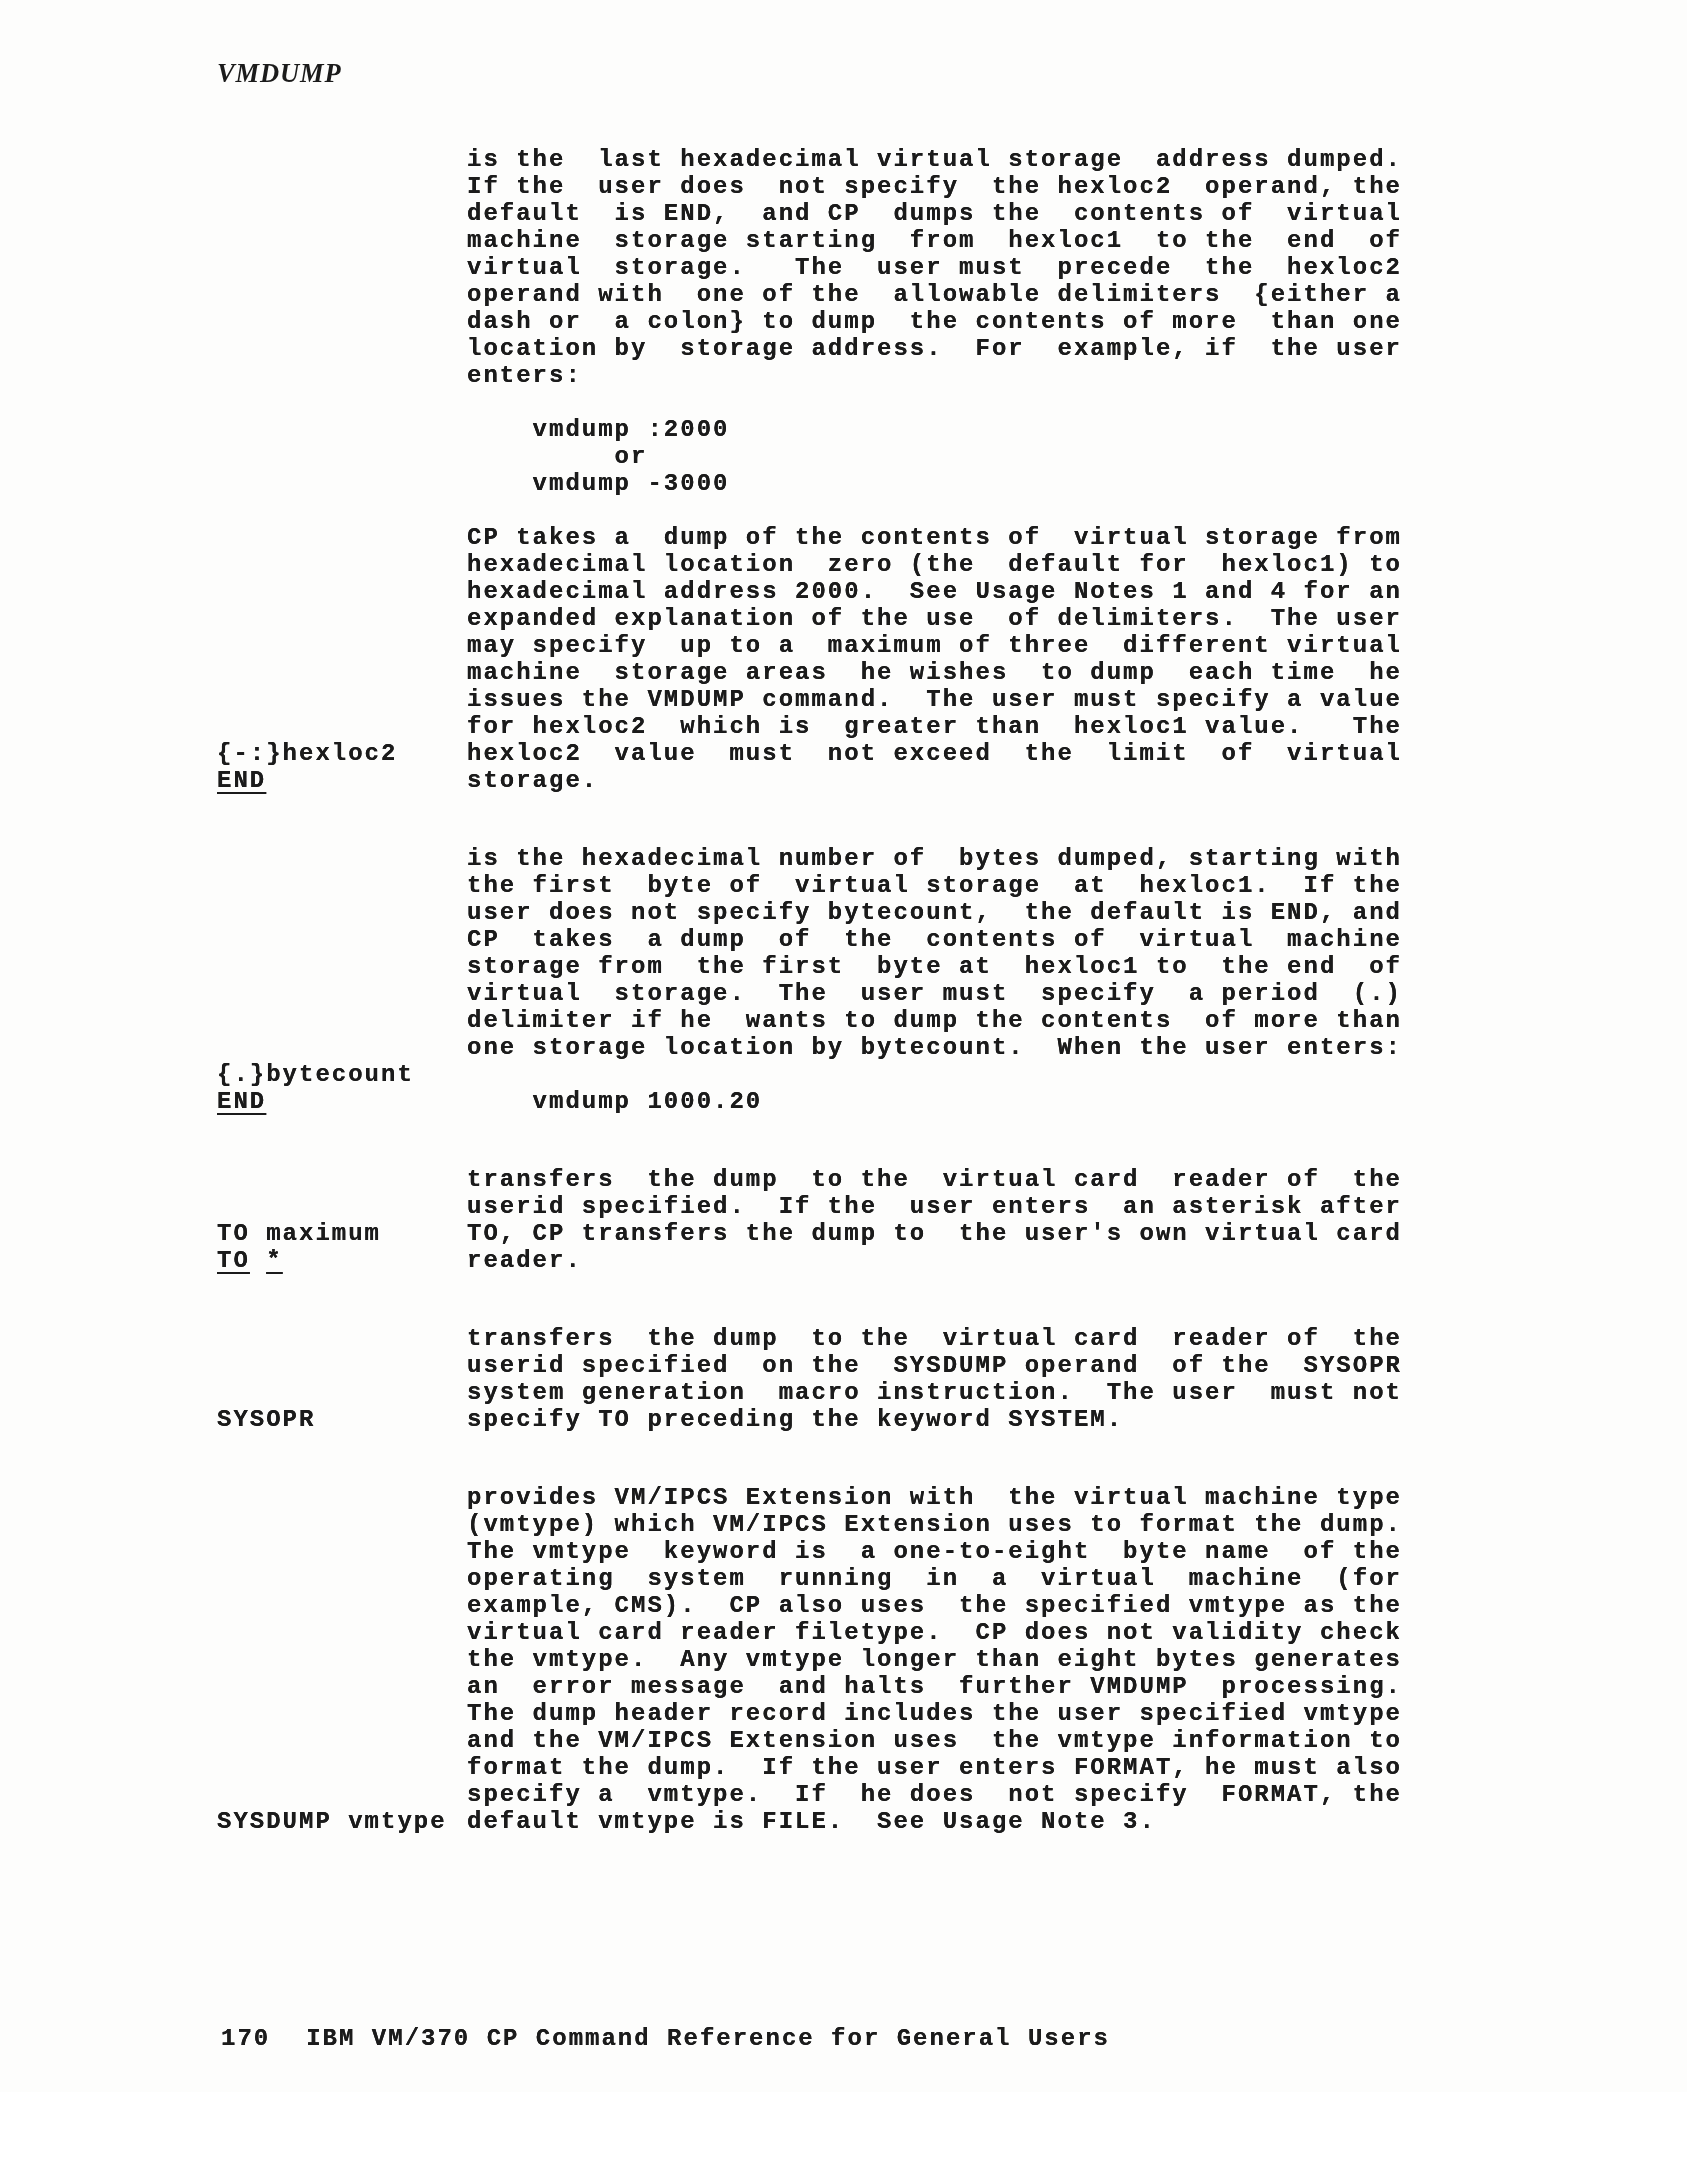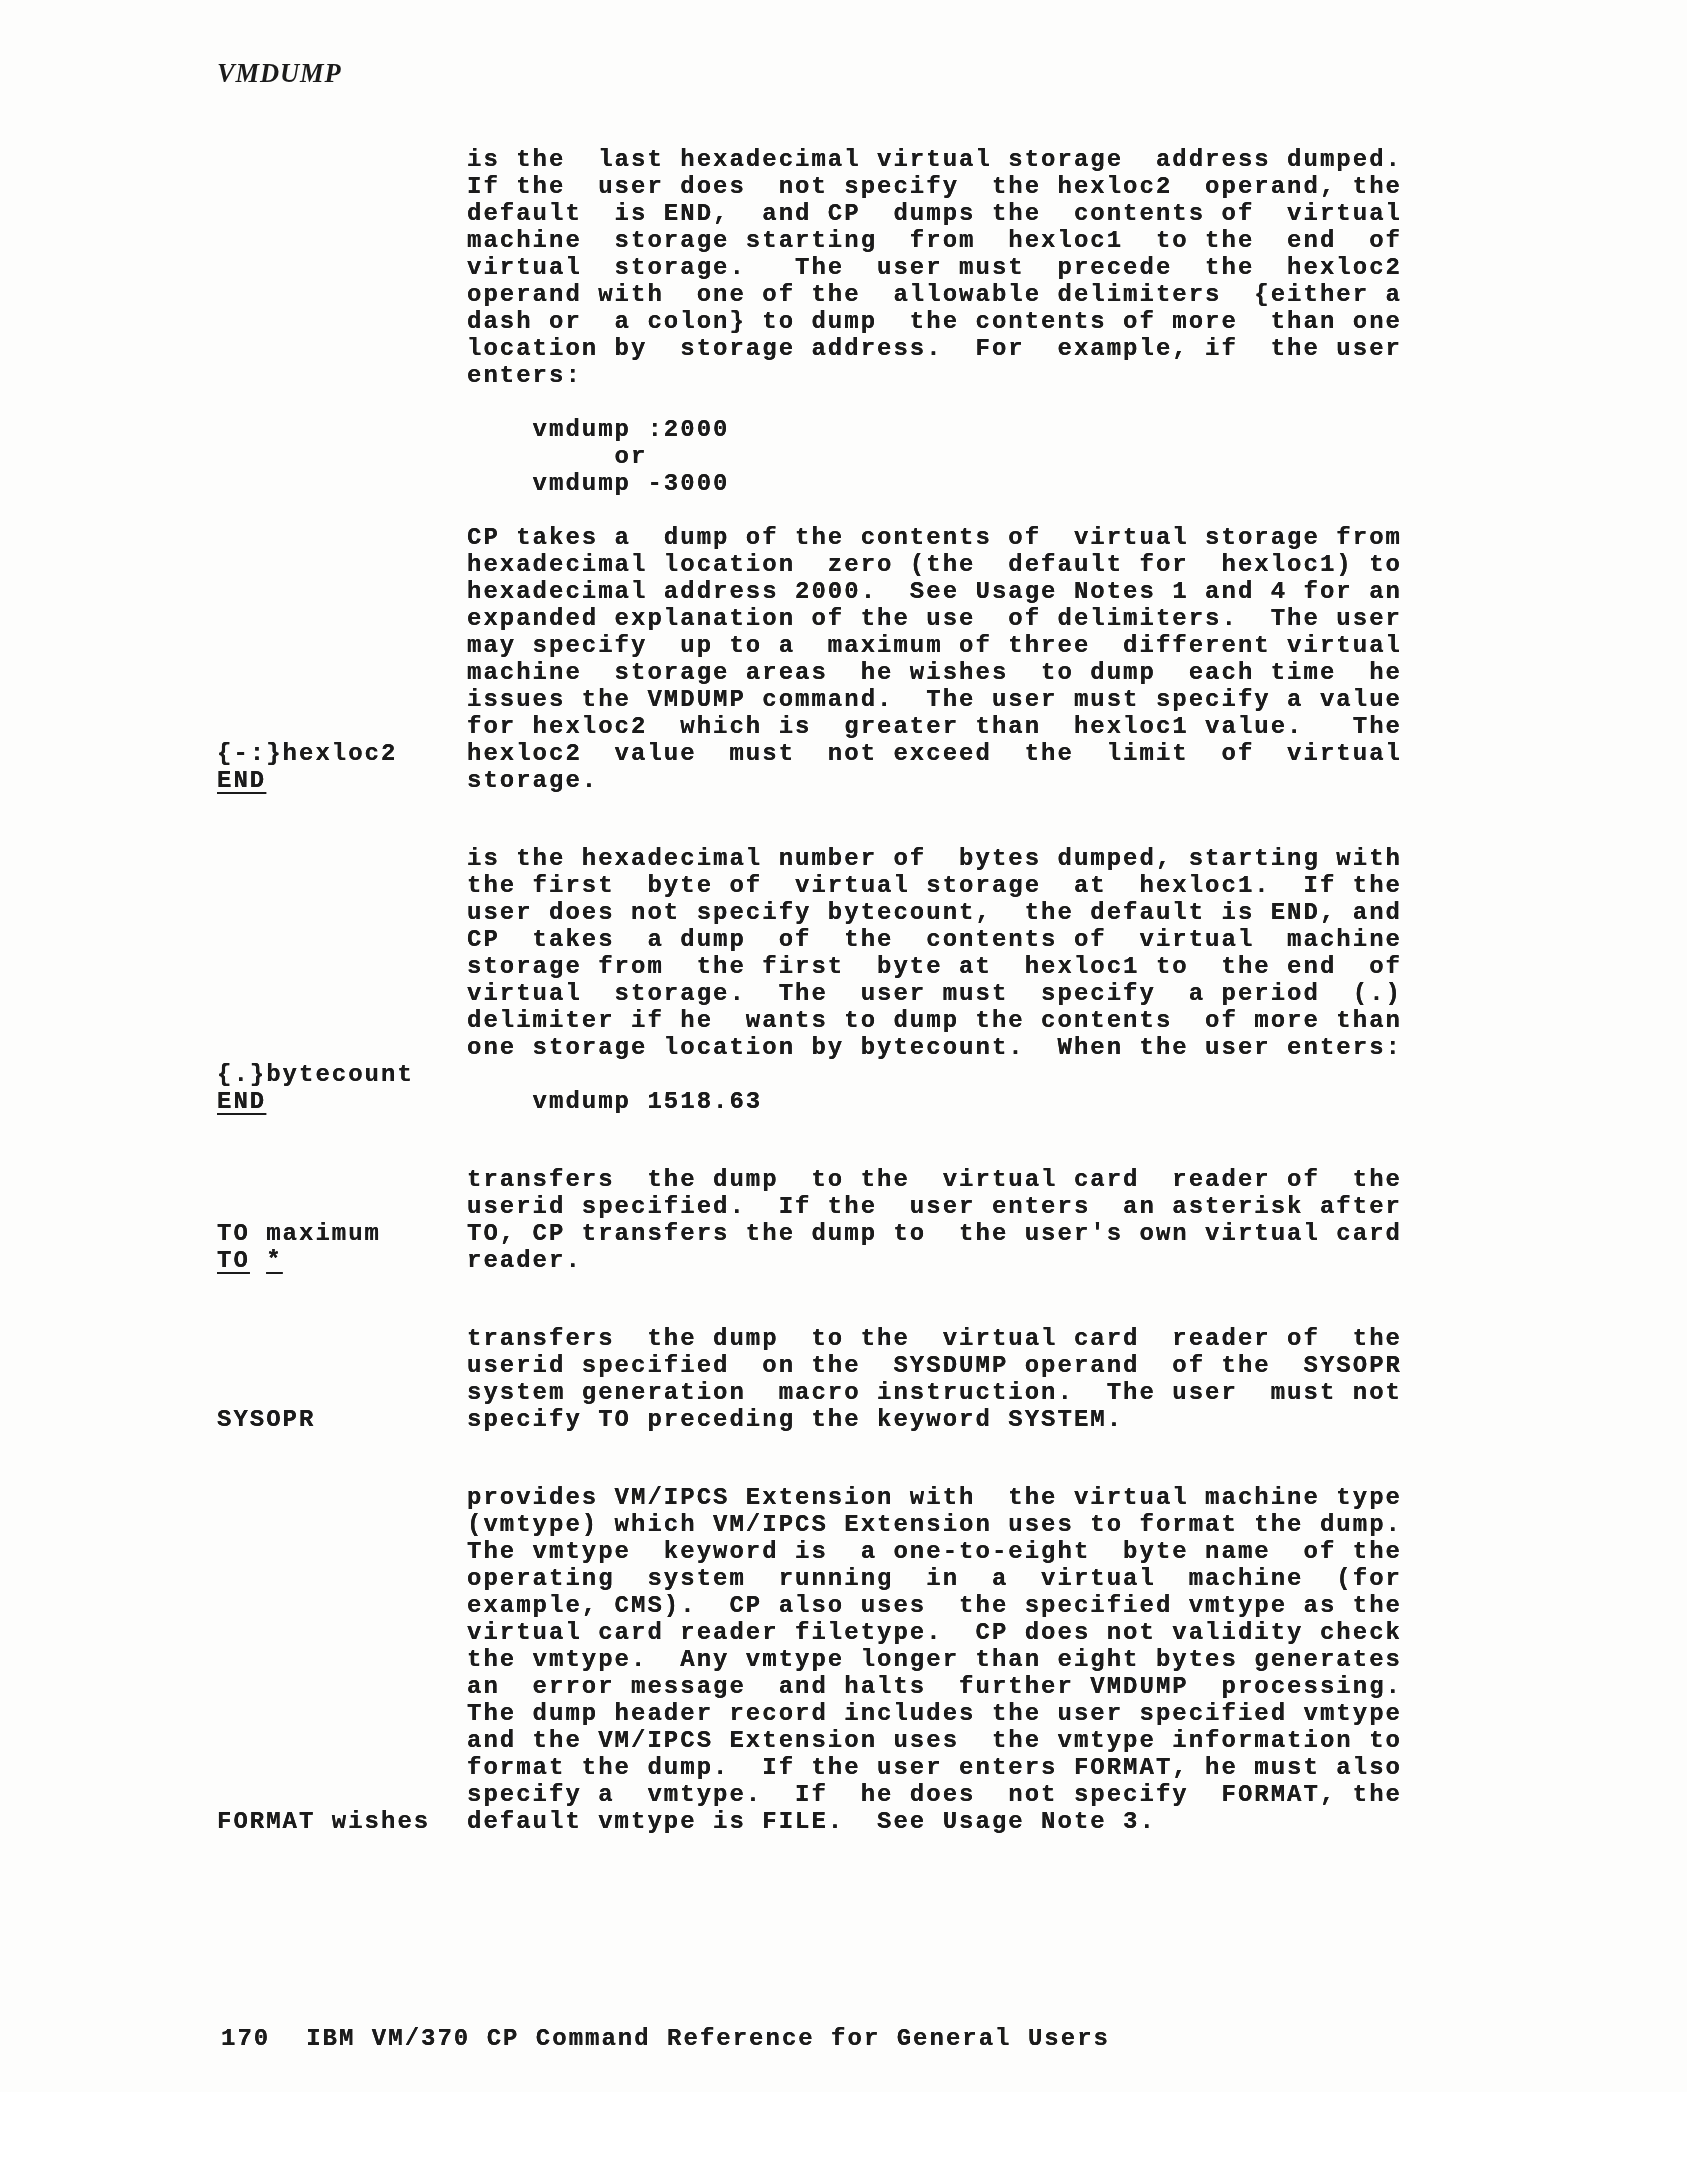--- a/index.html
+++ b/index.html
@@ -111,21 +111,21 @@
           <div class="operand-col mono"><div><span>{.}bytecount</span></div><div><span class="u">END</span></div></div>
           <div class="desc-col mono">
             <pre>is the hexadecimal number of  bytes dumped, starting with
 the first  byte of  virtual storage  at  hexloc1.  If the
 user does not specify bytecount,  the default is END, and
 CP  takes  a dump  of  the  contents of  virtual  machine
 storage from  the first  byte at  hexloc1 to  the end  of
 virtual  storage.  The  user must  specify  a period  (.)
 delimiter if he  wants to dump the contents  of more than
 one storage location by bytecount.  When the user enters:</pre>
-            <pre>    vmdump 1518.63</pre>
+            <pre>    vmdump 1000.20</pre>
           </div>
         </section>
         <section class="entry">
           <div class="operand-col mono"><div><span>TO maximum</span></div><div><span class="u">TO</span><span> </span><span class="u">*</span></div></div>
           <div class="desc-col mono">
             <pre>transfers  the dump  to the  virtual card  reader of  the
 userid specified.  If the  user enters  an asterisk after
 TO, CP transfers the dump to  the user's own virtual card
 reader.</pre>
           </div>
@@ -133,21 +133,21 @@
         <section class="entry">
           <div class="operand-col mono"><div><span>SYSOPR</span></div></div>
           <div class="desc-col mono">
             <pre>transfers  the dump  to the  virtual card  reader of  the
 userid specified  on the  SYSDUMP operand  of the  SYSOPR
 system generation  macro instruction.  The user  must not
 specify TO preceding the keyword SYSTEM.</pre>
           </div>
         </section>
         <section class="entry">
-          <div class="operand-col mono"><div><span>FORMAT wishes</span></div></div>
+          <div class="operand-col mono"><div><span>SYSDUMP vmtype</span></div></div>
           <div class="desc-col mono">
             <pre>provides VM/IPCS Extension with  the virtual machine type
 (vmtype) which VM/IPCS Extension uses to format the dump.
 The vmtype  keyword is  a one-to-eight  byte name  of the
 operating  system  running  in  a  virtual  machine  (for
 example, CMS).  CP also uses  the specified vmtype as the
 virtual card reader filetype.  CP does not validity check
 the vmtype.  Any vmtype longer than eight bytes generates
 an  error message  and halts  further VMDUMP  processing.
 The dump header record includes the user specified vmtype

